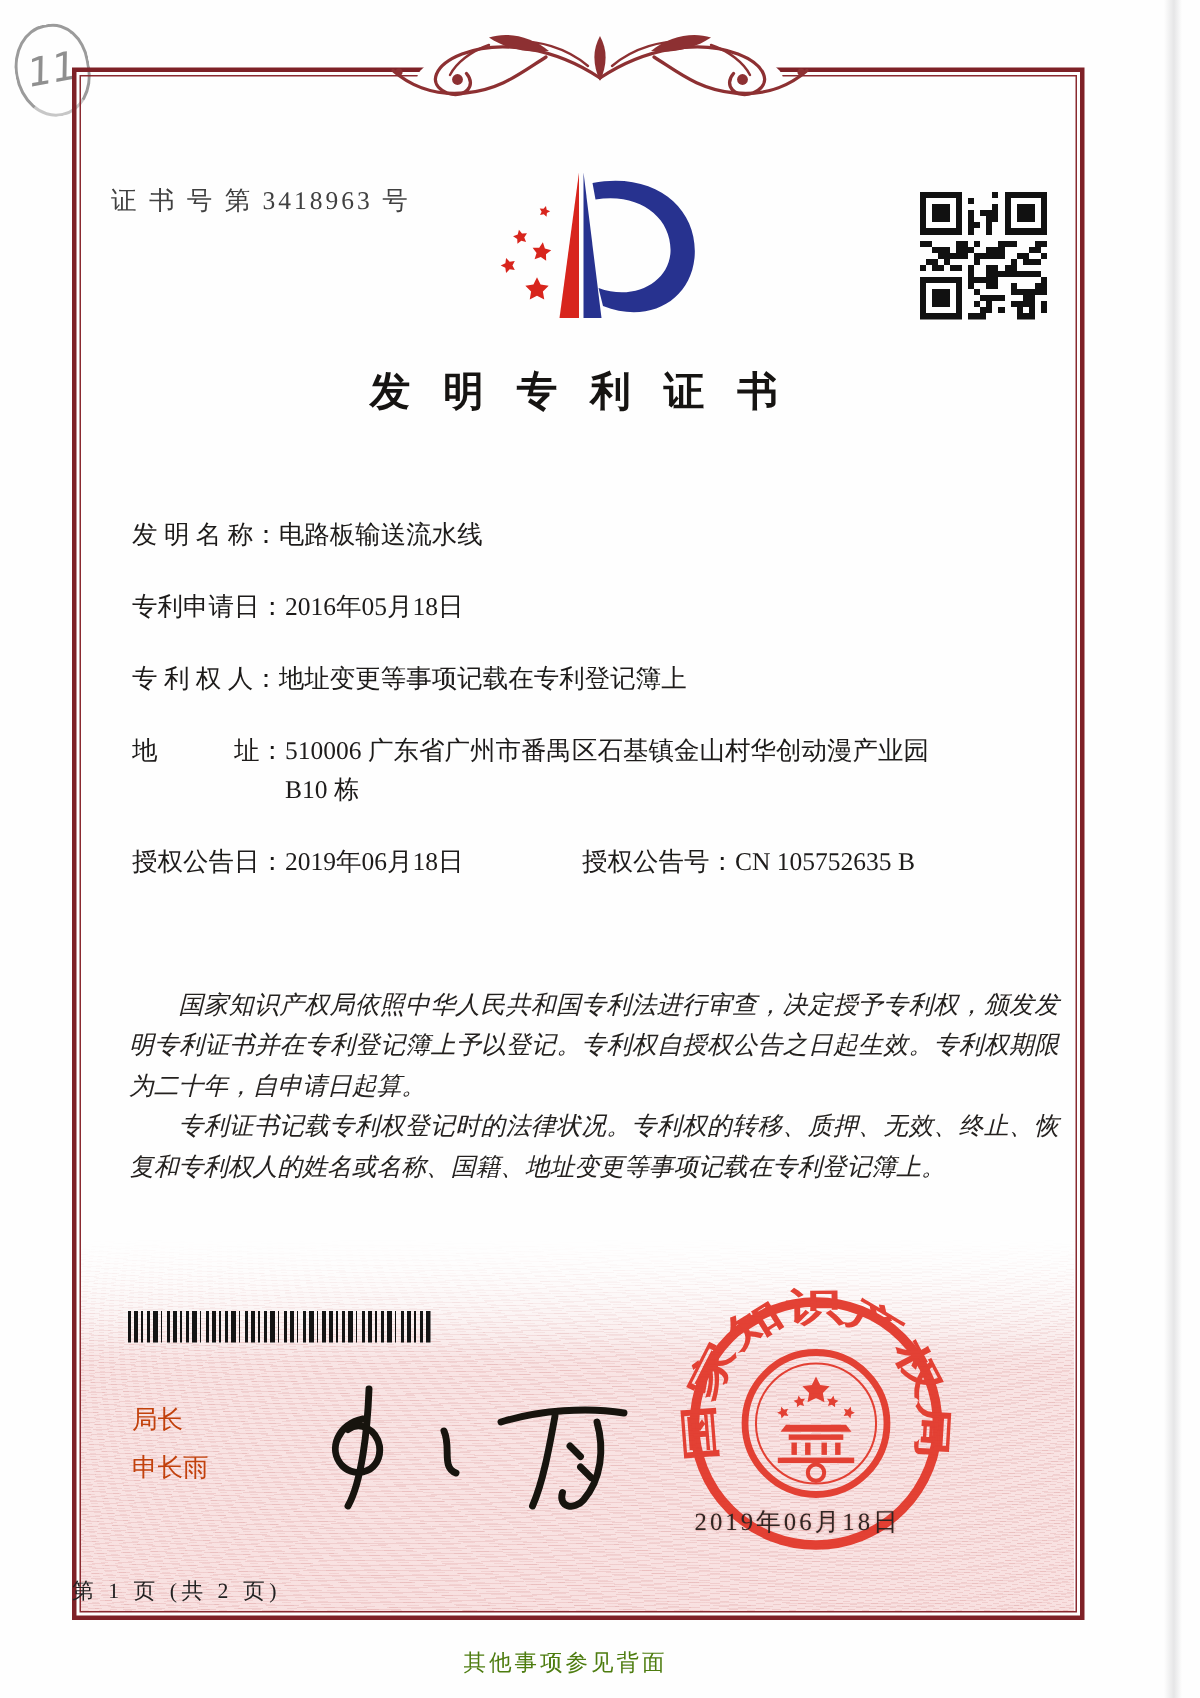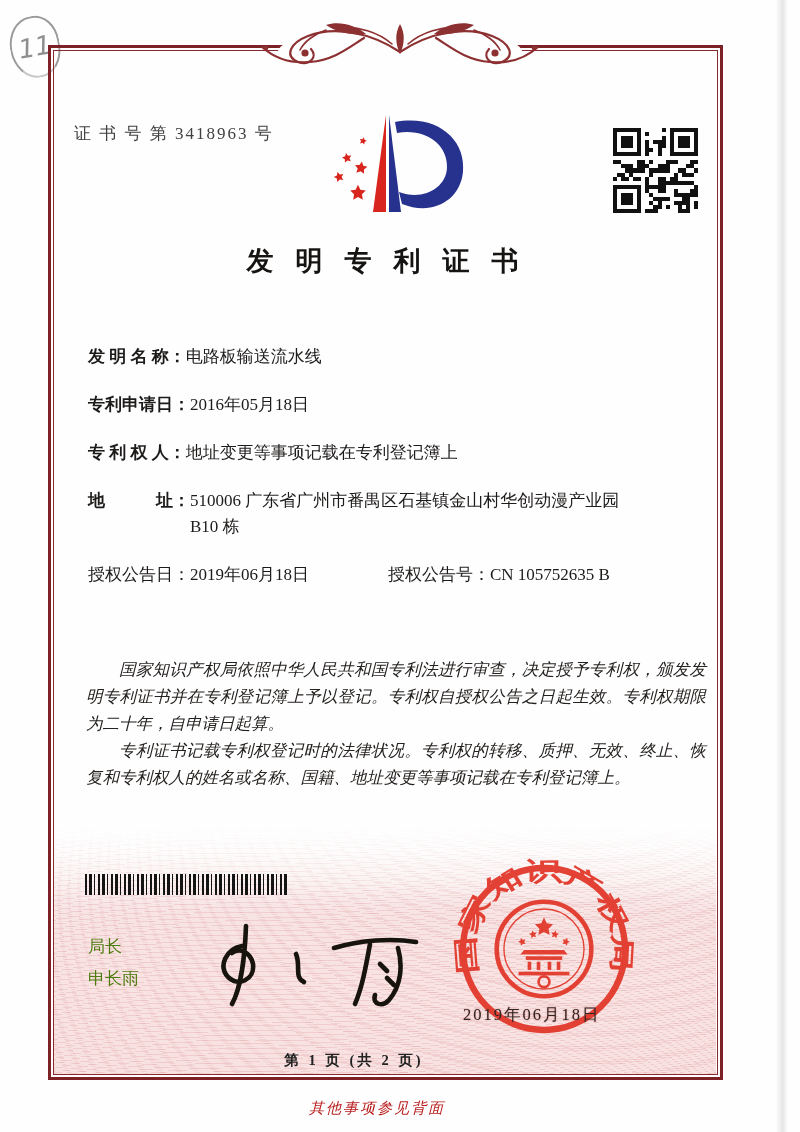--- a/index.html
+++ b/index.html
@@ -19,49 +19,49 @@
   .ornament{position:absolute;left:238px;top:14px;width:324px;height:70px;}
   
   .cert-no{position:absolute;left:74px;top:122px;font-size:17px;letter-spacing:2px;color:#404040;}
   .logo{position:absolute;left:300px;top:100px;width:200px;height:140px;}
   .qr{position:absolute;left:613px;top:128px;width:85px;height:85px;}
   .title{position:absolute;left:48px;top:243px;width:669px;text-align:center;
     font-size:27px;font-weight:600;letter-spacing:22px;padding-left:22px;box-sizing:border-box;color:#161412;}
   
   .fields{position:absolute;left:88px;top:344px;width:620px;font-size:17px;line-height:26px;}
   .row{margin-bottom:22px;display:flex;align-items:flex-start;}
-  .row .lab{display:inline-block;min-width:97px;white-space:nowrap;font-weight:bold;}
+  .row .lab{display:inline-block;min-width:97px;white-space:nowrap;}
   .row .val{display:inline-block;width:445px;}
   .grant{display:flex;margin-bottom:0;}
   .grant .pair1{width:300px;white-space:nowrap;}
   .grant .pair2{white-space:nowrap;}
   
   .paras{position:absolute;left:86px;top:656px;width:620px;font-size:16.5px;line-height:1.64;
     text-align:justify;font-style:italic;color:#24211f;}
   .paras p{margin:0;text-indent:2em;}
   
   .guilloche{position:absolute;left:53px;top:826px;width:663px;height:248px;
     background:
       repeating-radial-gradient(130% 95% at 30% 230%, rgba(197,96,96,.16) 0 1.2px, rgba(255,255,255,0) 1.2px 6px),
       repeating-radial-gradient(140% 100% at 80% -120%, rgba(197,96,96,.12) 0 1.2px, rgba(255,255,255,0) 1.2px 7px),
       linear-gradient(180deg, rgba(246,214,214,0) 0%, rgba(243,205,205,.55) 35%, rgba(244,206,206,.62) 100%);
     -webkit-mask-image:linear-gradient(180deg,transparent 0,#000 80px);
             mask-image:linear-gradient(180deg,transparent 0,#000 80px);}
   .barcode{position:absolute;left:85px;top:874px;width:202px;height:21px;
     background:repeating-linear-gradient(90deg,#141414 0 2px,transparent 2px 4px,#141414 4px 7px,transparent 7px 9px,#141414 9px 10px,transparent 10px 13px);}
   .director{position:absolute;left:88px;top:938px;font-family:Liberation Serif, serif;
-    font-size:17px;font-weight:500;color:#4d7c0f;line-height:1;}
+    font-size:17px;font-weight:500;color:#c2410c;line-height:1;}
   .director .t2{margin-top:15px;}
   .signature{position:absolute;left:200px;top:916px;width:240px;height:92px;}
   .seal{position:absolute;left:451px;top:858px;width:186px;height:182px;opacity:.94;}
   .seal-date{position:absolute;left:463px;top:1004px;font-size:16.5px;letter-spacing:2px;color:#2e2522;
     text-shadow:0 0 2px rgba(190,50,40,.45);}
-  .page-num{position:absolute;left:48px;top:1051px;width:612px;text-align:center;font-size:14.5px;letter-spacing:3px;color:#222;font-weight:bold;}
+  .page-num{position:absolute;left:48px;top:1051px;width:612px;text-align:left;font-size:14.5px;letter-spacing:3px;color:#222;}
   .back-note{position:absolute;left:0;top:1099px;width:754px;text-align:center;font-size:15px;
-    font-style:italic;color:#b91c1c;letter-spacing:2px;}
+    color:#4d7c0f;letter-spacing:2px;}
 </style>
 </head>
 <body>
 
 <div class="page">
 
   <div class="guilloche"></div>
 
   <div class="pencil">
     <span>11</span>

